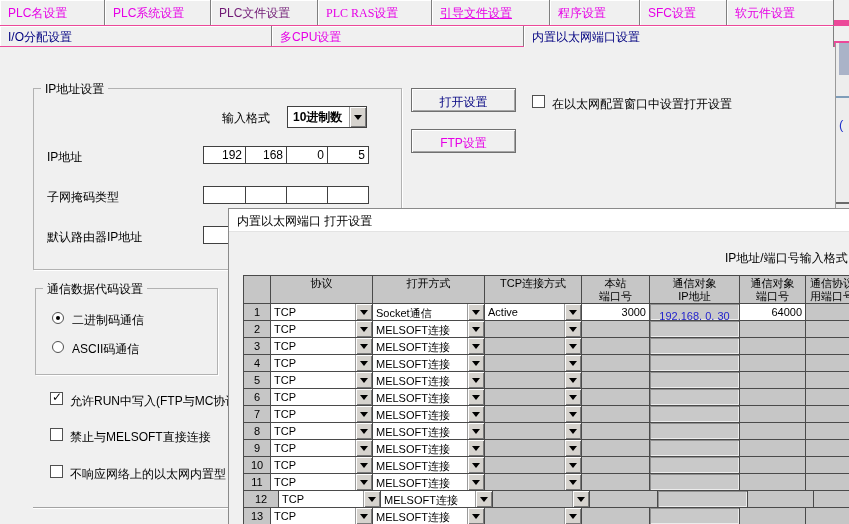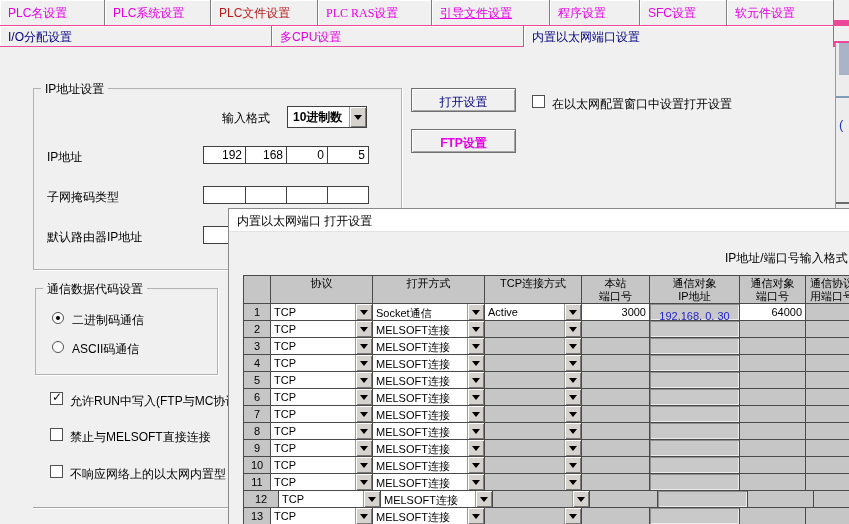--- a/index.html
+++ b/index.html
@@ -65,21 +65,21 @@
   .dd .t{flex:1;padding:2px 0 0 3px;white-space:nowrap;overflow:hidden;}
 </style>
 </head>
 <body>
 
 <div id="screen">
 
   <div class="trow trow1" id="tabs-row1">
       <div class="tab tab1" style="left: 0px; width: 105px; color: rgb(230, 0, 230);">PLC名设置</div>
       <div class="tab tab1" style="left: 105px; width: 106px; color: rgb(230, 0, 230);">PLC系统设置</div>
-      <div class="tab tab1" style="left: 211px; width: 107px; color: #b91c1c;">PLC文件设置</div>
+      <div class="tab tab1" style="left: 211px; width: 107px; color: #701a75;">PLC文件设置</div>
       <div class="tab tab1" style="left: 318px; width: 114px; color: rgb(230, 0, 230); font-family: Liberation Serif, serif;">PLC RAS设置</div>
       <div class="tab tab1" style="left: 432px; width: 118px; color: rgb(230, 0, 230); text-decoration: underline;">引导文件设置</div>
       <div class="tab tab1" style="left: 550px; width: 90px; color: rgb(230, 0, 230);">程序设置</div>
       <div class="tab tab1" style="left: 640px; width: 87px; color: rgb(230, 0, 230);">SFC设置</div>
       <div class="tab tab1" style="left: 727px; width: 107px; color: rgb(230, 0, 230);">软元件设置</div>
     </div>
   <div class="trow trow2" id="tabs-row2">
       <div class="tab tab2" style="left: 0px; width: 272px; color: rgb(0, 0, 128);">I/O分配设置</div>
       <div class="tab tab2" style="left: 272px; width: 252px; color: rgb(230, 0, 230);">多CPU设置</div>
       <div class="tab tab2 active" style="left: 524px; width: 310px; color: rgb(0, 0, 128);">内置以太网端口设置</div>
@@ -111,21 +111,21 @@
     </div>
   <div class="lbl" style="left:47px;top:229px;">默认路由器IP地址</div>
   <div class="cellrow" style="left:203px;top:226px;" id="router-octets">
       <div class="cell"></div>
       <div class="cell"></div>
       <div class="cell"></div>
       <div class="cell"></div>
     </div>
 
   <div class="btn3d" style="left:411px;top:88px;"><span style="color:#000080;">打开设置</span></div>
-  <div class="btn3d" style="left:411px;top:129px;font-weight:bold;"><span style="color:#e600e6;">FTP设置</span></div>
+  <div class="btn3d" style="left:411px;top:129px;"><span style="color:#e600e6;">FTP设置</span></div>
   <span class="cb" style="left:532px;top:95px;"></span>
   <div class="lbl" style="left:552px;top:96px;">在以太网配置窗口中设置打开设置</div>
 
   <div class="groupbox" style="left:35px;top:288px;width:181px;height:85px;">
     <div class="grouplabel">通信数据代码设置</div>
   </div>
   <span class="radio" style="left:52px;top:312px;" id="radio-binary">
       <div class="dot"></div>
     </span>
   <div class="lbl" style="left:72px;top:312px;">二进制码通信</div>

